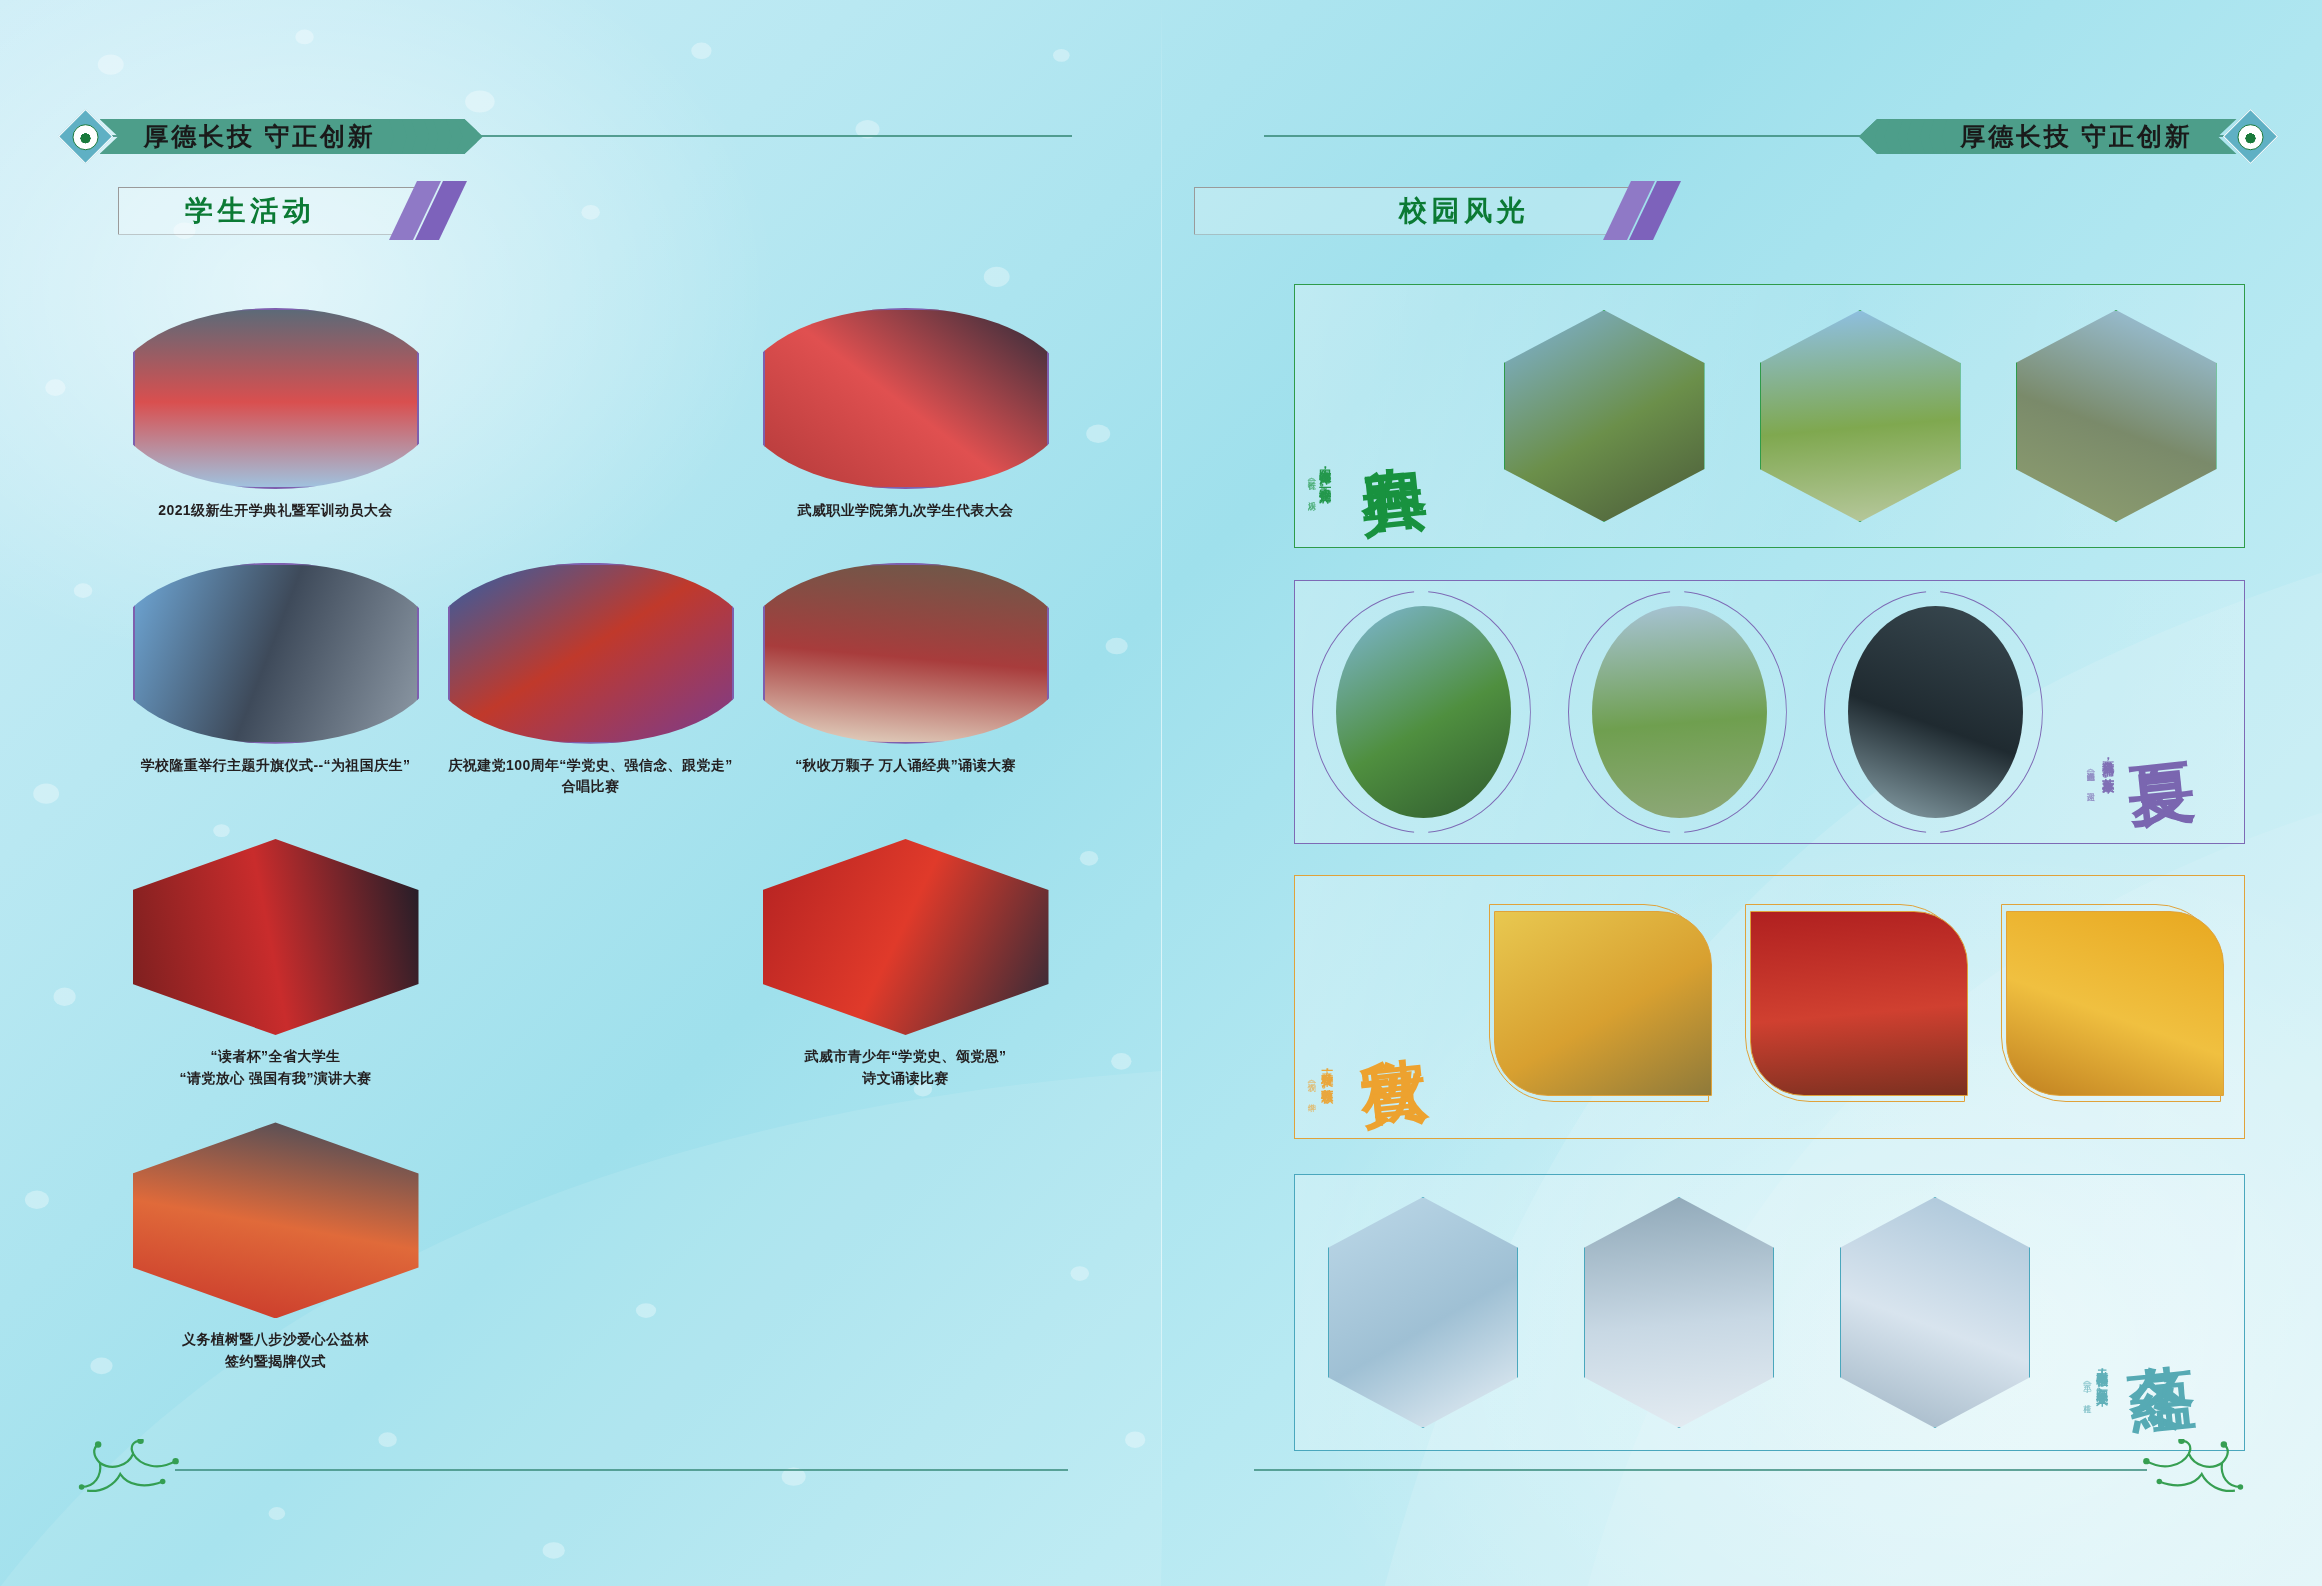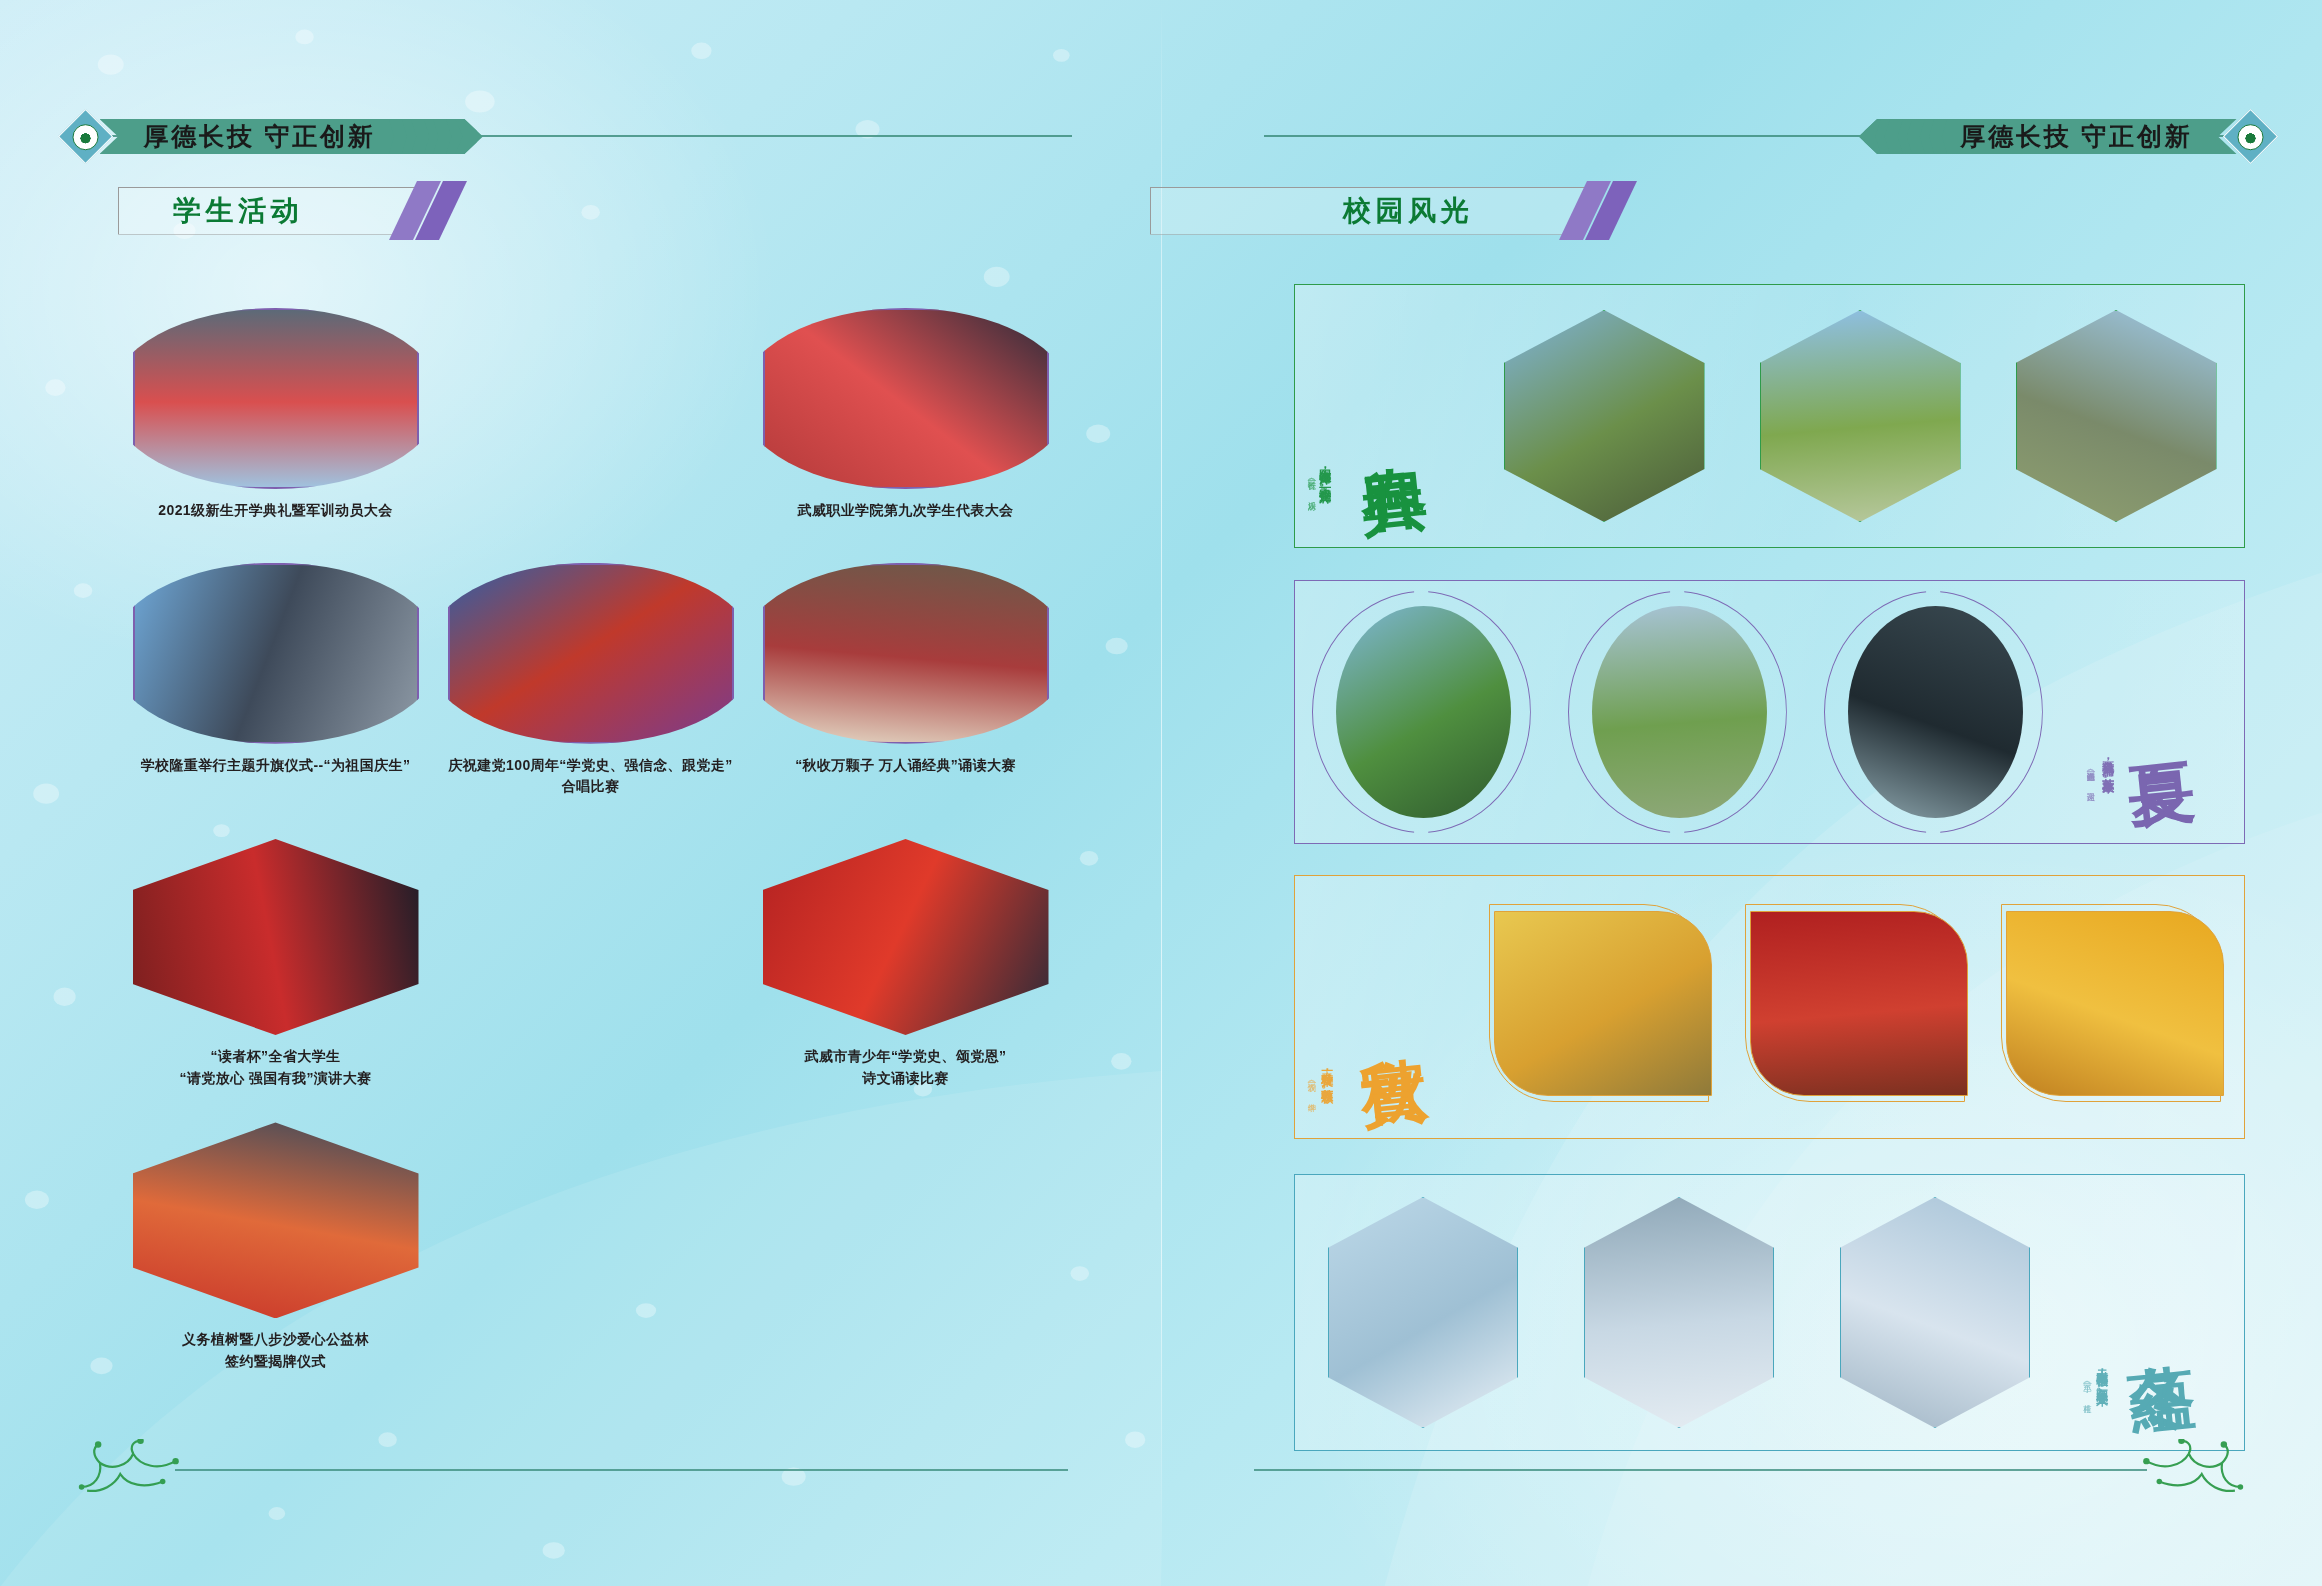--- a/index.html
+++ b/index.html
@@ -66,24 +66,24 @@
     display:block; width:18.5px; height:35px; background:#4d9e8a;
   }
   .chevs.right i:nth-child(1){ clip-path:polygon(0 0,13px 0,18.5px 50%,13px 100%,0 100%,5.5px 50%); }
   .chevs.right i:nth-child(2){ clip-path:polygon(0 0,13px 0,18.5px 50%,13px 100%,0 100%,5.5px 50%); }
   .chevs.right i:nth-child(3){ clip-path:polygon(0 0,13px 0,18.5px 50%,13px 100%,0 100%,5.5px 50%); }
   .chevs.right i:nth-child(4){ clip-path:polygon(0 0,16.6px 0,24px 50%,16.6px 100%,0 100%,7.4px 50%); width:24px;}
   .chevs.left i { clip-path:polygon(5.5px 0,18.5px 0,13px 50%,18.5px 100%,5.5px 100%,0 50%); }
 
   
   .sect {
-    position:absolute; height:59px; display:flex; align-items:center;
+    position:absolute; height:59px; display:flex; align-items:center;padding-left:12px;
   }
   .sect-left  { left:118px;  top:181px; width:341px; }
-  .sect-right { left:1288px; top:181px; width:341px;align-items:center; }
+  .sect-right { left:1332px; top:181px; width:341px;align-items:center; }
 
   .sect-frame {
     position:absolute; left:0; top:5.5px; width:310px; height:48px;
     border:1.8px solid #9a9a9a; background:rgba(255,255,255,.22);
     clip-path: polygon(0 0, 100% 0, calc(100% - 31px) 100%, 0 100%);
   }
   .sect-left .sect-frame { left:0; }
   .sect-right .sect-frame { left:-138px; width:449px; }
 
   .sect-chip1, .sect-chip2 {

